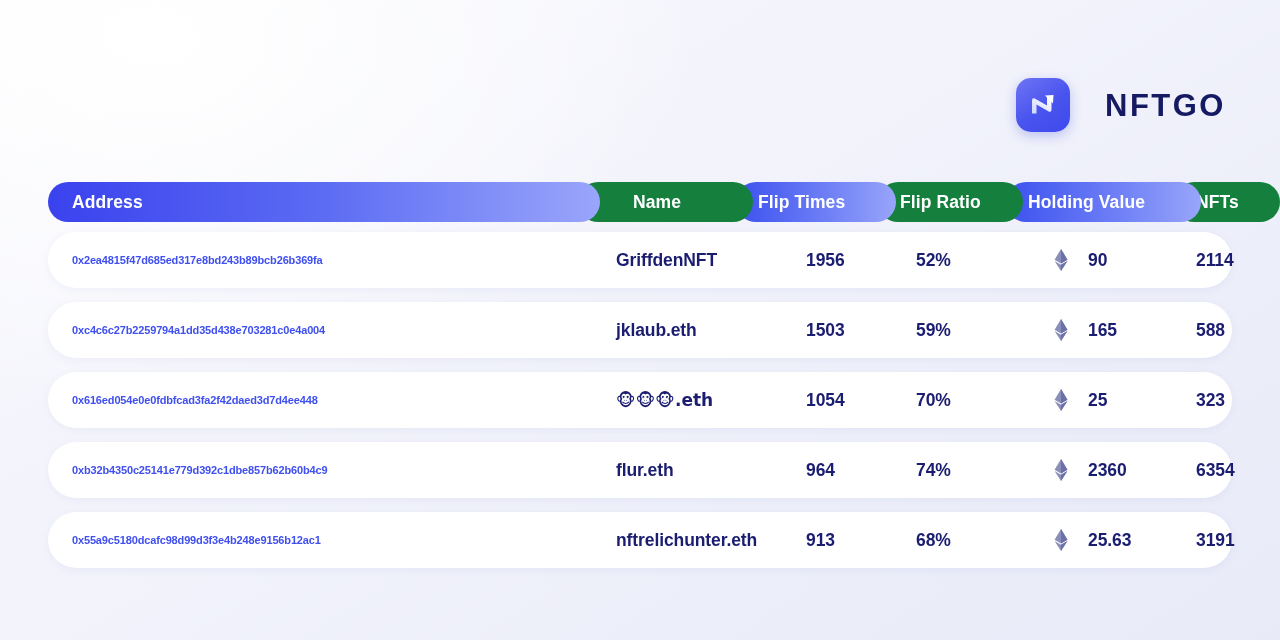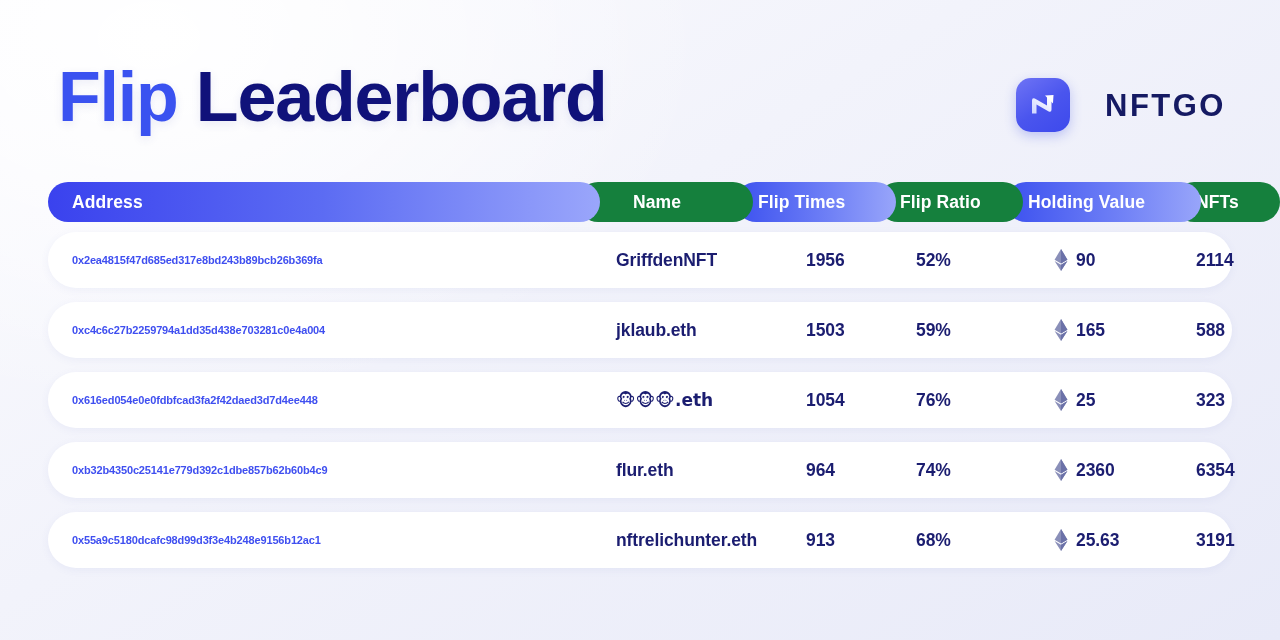--- a/index.html
+++ b/index.html
@@ -134,38 +134,37 @@
     white-space: nowrap;
     font-weight: 700;
     font-size: 17.5px;
     color: #1b1d70;
     letter-spacing: -0.1px;
   }
   .c-address { left: 24px;  color: #3f4ff0; font-size: 11px; letter-spacing: -0.15px; }
   .c-name    { left: 568px; }
   .c-times   { left: 758px; }
   .c-ratio   { left: 868px; }
-  .c-holding { left: 1006px; gap: 8px; }
+  .c-holding { left: 1006px; gap: 20px; }
   .c-nfts    { left: 1148px; }
 
   .eth-ico { flex: none; display: block; }
 
   .emoji {
     font-family: "DejaVu Sans", sans-serif;
     font-size: 17px;
     letter-spacing: 0;
   }
 </style>
 </head>
 <body>
 
 <div class="page">
 
   <div class="topbar">
-    <div class="title"><span class="t-flip">Flip</span><span class="t-rest"> Leaderboard</span></div>
 
     <div class="brand">
       <div class="brand-mark">
         <svg width="36" height="36" viewBox="0 0 36 36" aria-hidden="true">
           <defs>
             <linearGradient id="ng" x1="0" y1="1" x2="1" y2="0">
               <stop offset="0" stop-color="#cfd6ff"></stop>
               <stop offset="1" stop-color="#ffffff"></stop>
             </linearGradient>
           </defs>
@@ -232,21 +231,21 @@
       </svg>
       <span class="holding-val">165</span>
     </div>
     <div class="cell c-nfts">588</div>
   </div>
 
   <div class="row">
     <div class="cell c-address">0x616ed054e0e0fdbfcad3fa2f42daed3d7d4ee448</div>
     <div class="cell c-name emoji">🐵🐵🐵.eth</div>
     <div class="cell c-times">1054</div>
-    <div class="cell c-ratio">76%</div>
+    <div class="cell c-ratio">70%</div>
     <div class="cell c-holding">
       <svg class="eth-ico" width="14" height="22" viewBox="0 0 16 26" aria-hidden="true">
         <path d="M8 0 L15.6 12.6 L8 17.1 L0.4 12.6 Z" fill="#8a8fb9"></path>
         <path d="M8 0 L15.6 12.6 L8 17.1 Z" fill="#6b71a8"></path>
         <path d="M8 18.7 L15.6 14.2 L8 26 L0.4 14.2 Z" fill="#8a8fb9"></path>
         <path d="M8 18.7 L15.6 14.2 L8 26 Z" fill="#6b71a8"></path>
       </svg>
       <span class="holding-val">25</span>
     </div>
     <div class="cell c-nfts">323</div>

